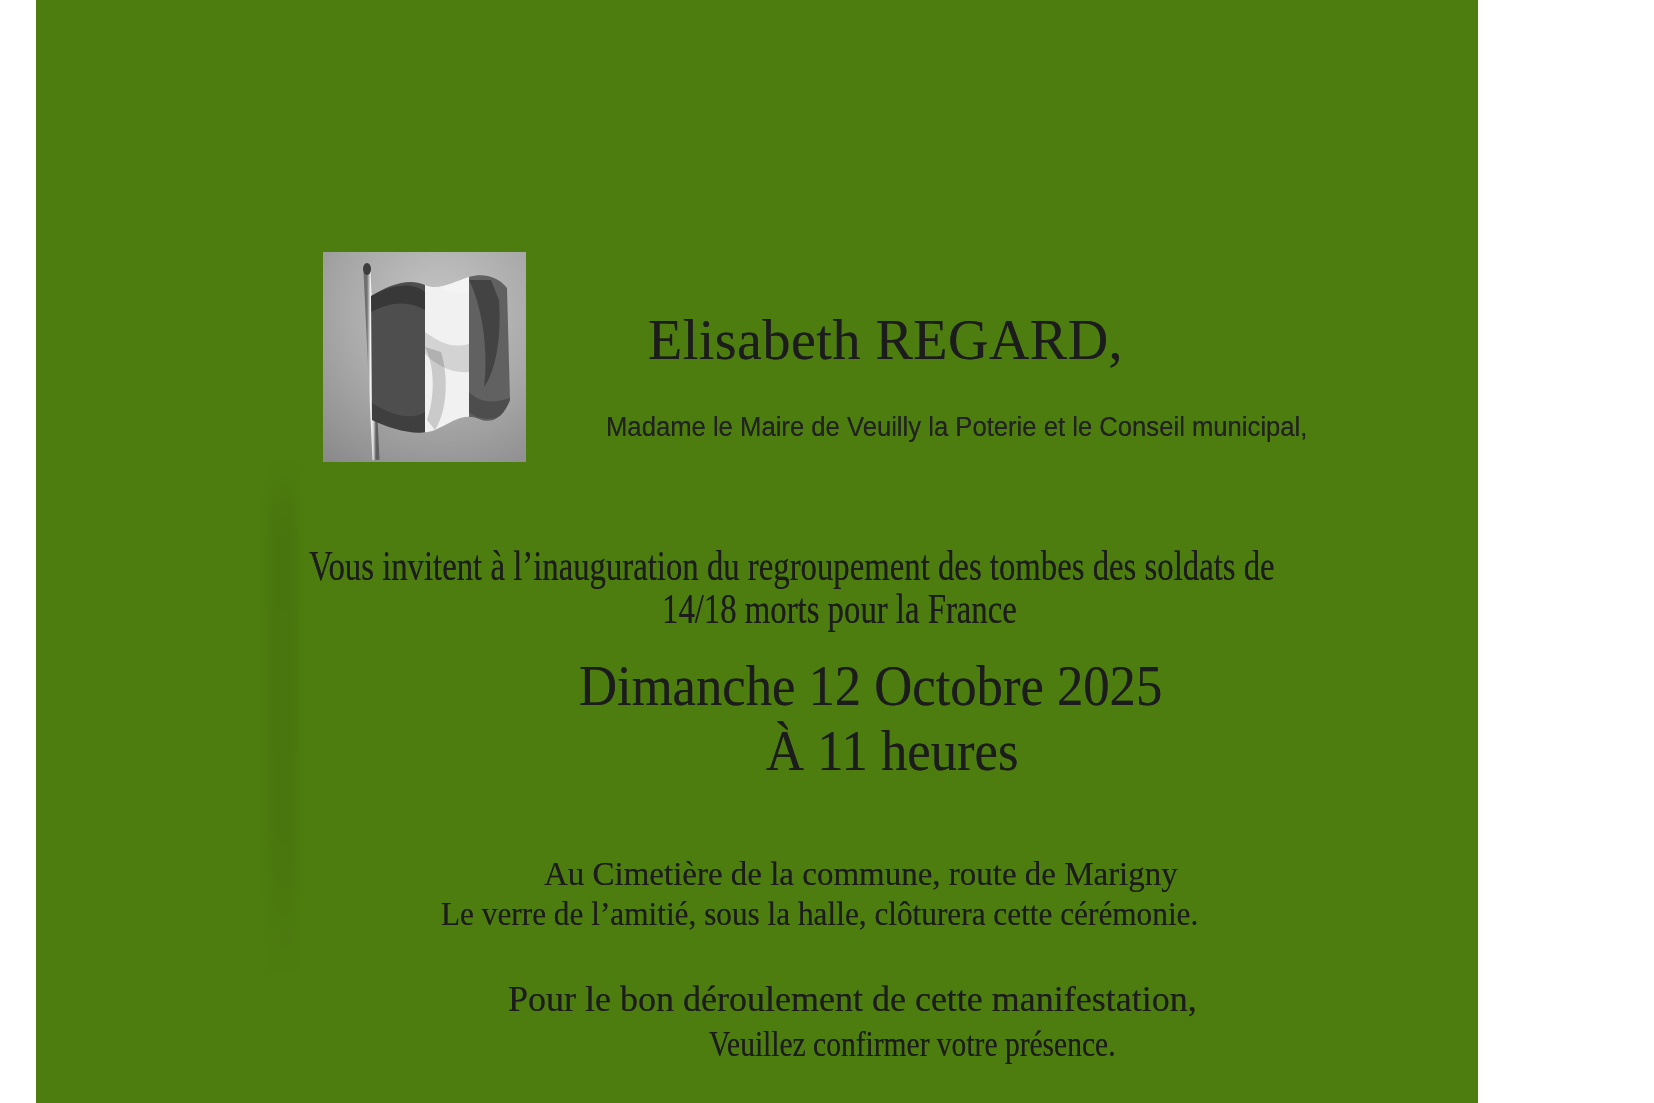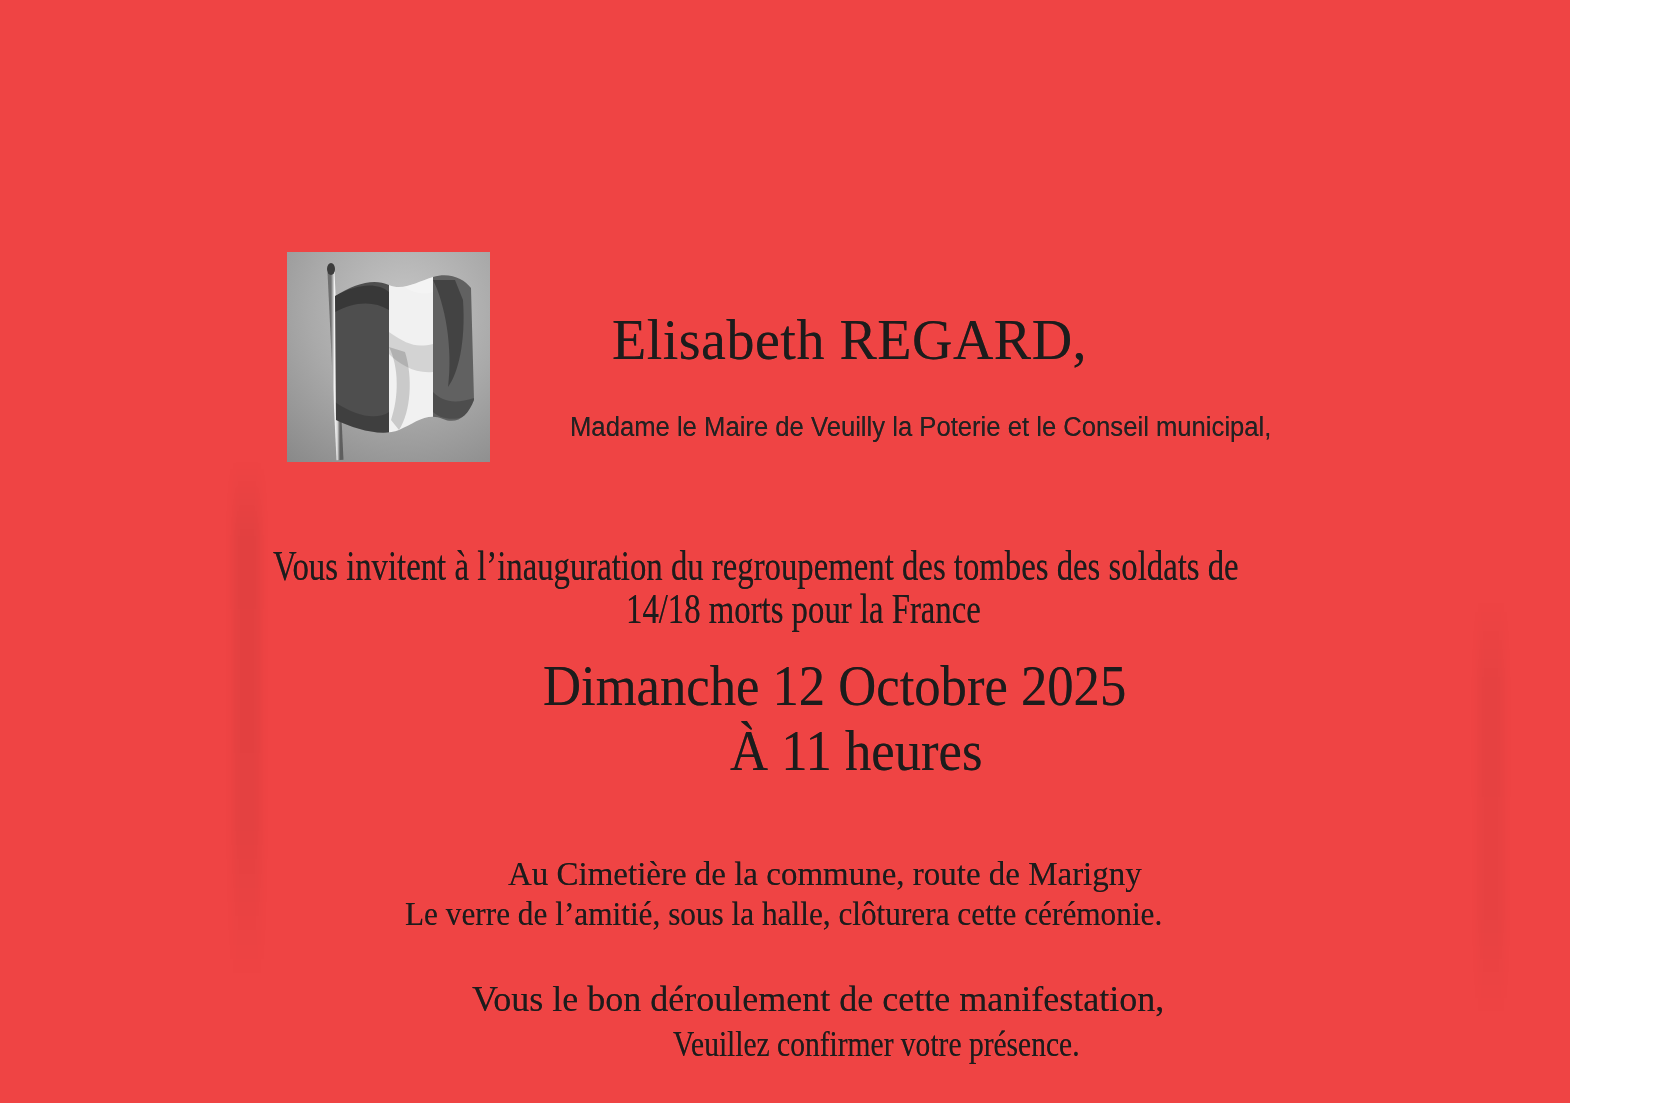--- a/index.html
+++ b/index.html
@@ -2,25 +2,26 @@
 <html><head>
 <meta charset="utf-8">
 <style>
   html, body {
     margin: 0;
     padding: 0;
     background: #ffffff;
   }
   .page {
     position: relative;
-    width: 1570px;
+    width: 1442px;
     height: 1103px;
-    background: #ef4444;
+    background: #4d7c0f;
     overflow: hidden;
     font-family: "Liberation Serif", serif;
+    margin-left: 36px;
   }
   .line {
     position: absolute;
     white-space: nowrap;
     color: #1c1c1c;
     line-height: 1;
     text-shadow: 0 0 0.5px rgba(20,20,20,0.6);
   }
   .serif { font-family: "Liberation Serif", serif; }
   .sans  { font-family: "Liberation Sans", sans-serif; }
@@ -120,20 +121,20 @@
   <div class="line serif invite-2">14/18 morts pour la France</div>
 
   <div class="line serif date-line">Dimanche 12 Octobre 2025</div>
 
   <div class="line serif time-line">À 11 heures</div>
 
   <div class="line serif loc-1">Au Cimetière de la commune, route de Marigny</div>
 
   <div class="line serif loc-2">Le verre de l’amitié, sous la halle, clôturera cette cérémonie.</div>
 
-  <div class="line serif close-1">Vous le bon déroulement de cette manifestation,</div>
+  <div class="line serif close-1">Pour le bon déroulement de cette manifestation,</div>
 
   <div class="line serif close-2">Veuillez confirmer votre présence.</div>
 
   <div class="streak streak-left"></div>
   <div class="streak streak-right"></div>
 
 </div>
 
 </body></html>

